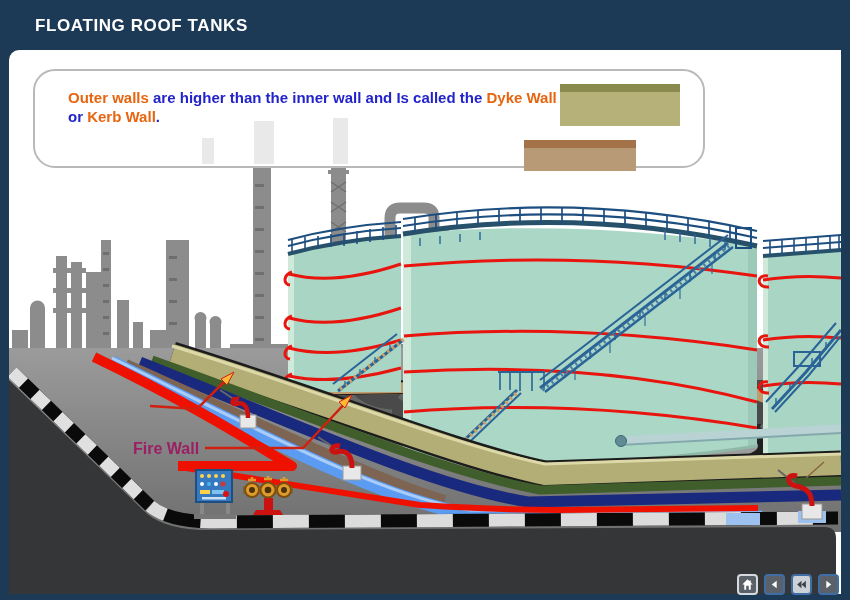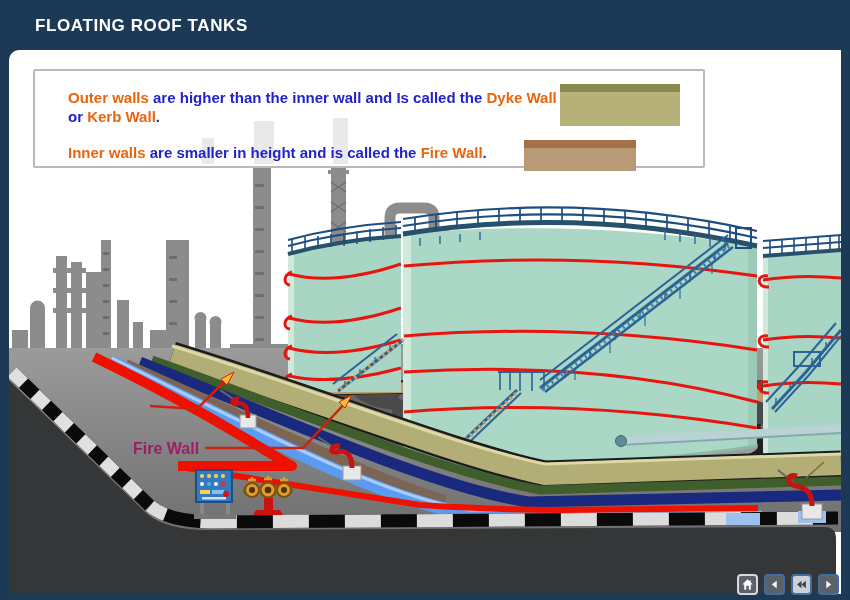--- a/index.html
+++ b/index.html
@@ -4,21 +4,21 @@
 <style>
   html,body{margin:0;padding:0;background:#222;}
   .frame{position:relative;width:850px;height:600px;background:#1c3a55;overflow:hidden;
          font-family:"Liberation Sans", sans-serif;}
   .header{position:absolute;left:0;top:0;width:850px;height:50px;border-radius:7px;}
   .title{position:absolute;left:35px;top:16px;color:#ffffff;font-size:17px;font-weight:bold;letter-spacing:.6px;}
   .content{position:absolute;left:9px;top:50px;width:832px;height:544px;background:#ffffff;border-radius:10px 0 0 0;overflow:hidden;}
   .scene{position:absolute;left:0;top:0;width:832px;height:544px;}
   
   .infobox{position:absolute;left:24px;top:19px;width:668px;height:95px;background:#fff;
-           border:2px solid #b9b9b9;border-radius:2px;z-index:5;}
+           border:2px solid #b9b9b9;border-radius:22px;z-index:5;}
   .ghost{position:absolute;background:#c7c7c7;opacity:.4;}
   .infoline{position:absolute;left:33px;font-size:15px;font-weight:bold;line-height:19px;width:500px;}
   .infoline .c-orange{color:#e8650f;}
   .infoline .c-blue{color:#2323cb;}
   .swatch{position:absolute;}
   
   .diag-label{position:absolute;font-size:16px;font-weight:bold;color:#9c1f63;line-height:17px;z-index:4;white-space:pre-line;}
   
   .nav{position:absolute;right:11px;bottom:5px;display:flex;gap:6px;z-index:6;}
   .nav button{width:21px;height:21px;padding:0;border-radius:4px;background:#5a6169;
@@ -293,21 +293,20 @@
         <path d="M205,448 L303,448 L349,399" stroke="#cf2010" stroke-width="2.5" fill="none"></path>
         <polygon points="352,395 345,408 339,402" fill="#ffb935" stroke="#cf2010" stroke-width="1"></polygon>
       </g>
     </svg>
 
     <div class="infobox">
       <div class="ghost" style="left:167px;top:67px;width:12px;height:26px;"></div>
       <div class="ghost" style="left:219px;top:50px;width:20px;height:43px;"></div>
       <div class="ghost" style="left:298px;top:47px;width:15px;height:46px;"></div>
       <div class="infoline" style="top:17px;"><span class="c-orange">Outer walls </span><span class="c-blue">are higher than the inner wall and Is called the </span><span class="c-orange">Dyke Wall </span><span class="c-blue">or </span><span class="c-orange">Kerb Wall</span><span class="c-blue">.</span></div>
-      <div class="infoline" style="top:72px;width:640px;"><span class="c-orange">Inner walls </span><span class="c-blue">are smaller in height and is called the </span><span class="c-orange">Fire Wall</span><span class="c-blue">.</span></div>
       <div class="swatch" style="left: 525px; top: 13px; width: 120px; height: 34px; background: rgb(181, 177, 120); border-top: 8px solid rgb(138, 138, 78);"></div>
       <div class="swatch" style="left: 489px; top: 69px; width: 112px; height: 23px; background: rgb(184, 154, 118); border-top: 8px solid rgb(163, 114, 72);"></div>
     </div>
 
     <div class="diag-label" style="left:124px;top:390px;">Fire Wall</div>
   </div>
 
   <div class="nav">
     <button class="home">
       <span>

